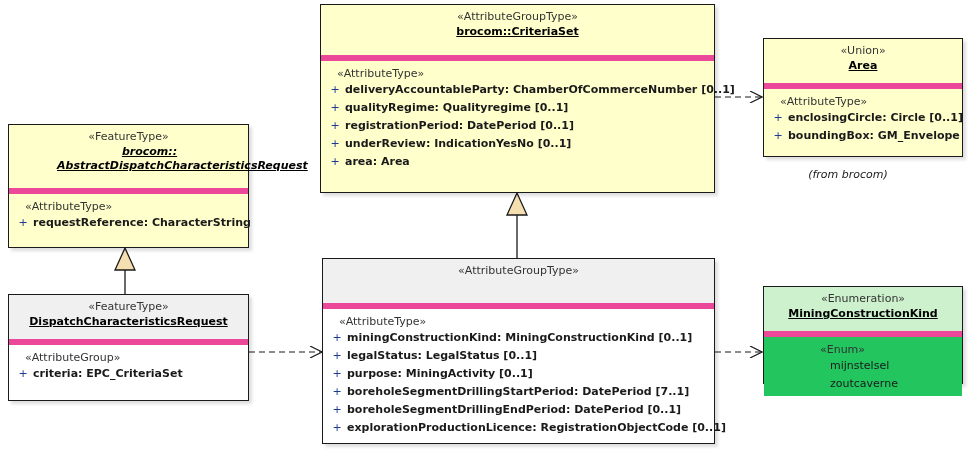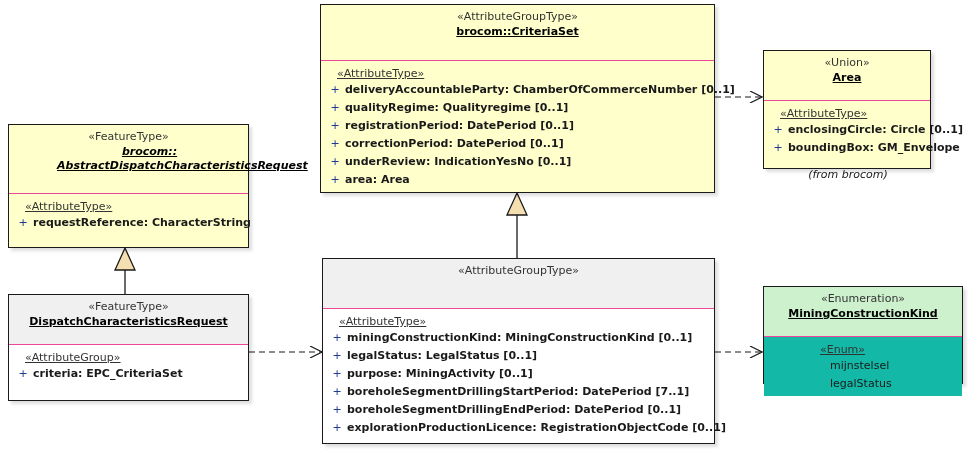--- a/index.html
+++ b/index.html
@@ -22,21 +22,21 @@
     position: absolute;
     box-sizing: border-box;
     border: 1px solid #1a1a1a;
     box-shadow: 3px 3px 3px rgba(0,0,0,0.13);
     background: #ffffcc;
   }
   .uml-head {
     box-sizing: border-box;
     padding: 5px 6px 6px 6px;
     text-align: center;
-    border-bottom: 1px solid #ec4899;
+    border-bottom: 6px solid #ec4899;
     line-height: 1.32;
   }
   .uml-body {
     box-sizing: border-box;
     padding: 7px 4px 6px 4px;
     line-height: 1.0;
   }
   .stereotype {
     display: block;
     font-size: 11px;
@@ -53,21 +53,20 @@
   }
   .cls-name.italic { font-style: italic; margin-left: 42px; }
 
   
   .grp-stereotype {
     display: block;
     padding: 0 0 5px 12px;
     font-size: 11px;
     color: #333333;
     white-space: nowrap;
-    text-decoration: underline;
   }
 
   
   .feat {
     display: block;
     white-space: nowrap;
     padding: 0 0 6px 0;
     height: 12px;
     line-height: 12px;
   }
@@ -100,21 +99,21 @@
   .pal-yellow               { background: #ffffcc; }
   .pal-yellow  .uml-head    { background: #ffffcc; }
   .pal-yellow  .uml-body    { background: #ffffcc; }
 
   .pal-grey                 { background: #ffffff; }
   .pal-grey    .uml-head    { background: #f0f0f0; }
   .pal-grey    .uml-body    { background: #ffffff; }
 
   .pal-green                { background: #ccf0cc; }
   .pal-green   .uml-head    { background: #cdf0cd; }
-  .pal-green   .uml-body    { background: #14b8a6; padding-left: 44px; }
+  .pal-green   .uml-body    { background: #22c55e; padding-left: 44px; }
 
   
   .caption {
     position: absolute;
     font-style: italic;
     font-size: 11px;
     color: #1a1a1a;
     text-align: center;
     white-space: nowrap;
   }
@@ -171,32 +170,29 @@
     <span class="feat">
       <span class="vis">+</span><span class="feat-text">deliveryAccountableParty: ChamberOfCommerceNumber [0..1]</span>
     </span>
     <span class="feat">
       <span class="vis">+</span><span class="feat-text">qualityRegime: Qualityregime [0..1]</span>
     </span>
     <span class="feat">
       <span class="vis">+</span><span class="feat-text">registrationPeriod: DatePeriod [0..1]</span>
     </span>
     <span class="feat">
-      <span class="vis">+</span><span class="feat-text">correctionPeriod: DatePeriod [0..1]</span>
-    </span>
-    <span class="feat">
       <span class="vis">+</span><span class="feat-text">underReview: IndicationYesNo [0..1]</span>
     </span>
     <span class="feat">
       <span class="vis">+</span><span class="feat-text">area: Area</span>
     </span>
   </div>
 </div>
 
-<div class="uml-class pal-yellow" style="left:763px; top:50px; width:168px; height:119px;">
+<div class="uml-class pal-yellow" style="left:763px; top:38px; width:200px; height:119px;">
   <div class="uml-head" style="height:50px;">
     <span class="stereotype">«Union»</span>
     <span class="cls-name">Area</span>
   </div>
   <div class="uml-body">
     <span class="grp-stereotype">«AttributeType»</span>
     <span class="feat">
       <span class="vis">+</span><span class="feat-text">enclosingCircle: Circle [0..1]</span>
     </span>
     <span class="feat">
@@ -263,15 +259,15 @@
 </div>
 
 <div class="uml-class pal-green" style="left:763px; top:286px; width:200px; height:98px;">
   <div class="uml-head" style="height:50px;">
     <span class="stereotype">«Enumeration»</span>
     <span class="cls-name">MiningConstructionKind</span>
   </div>
   <div class="uml-body">
     <span class="grp-stereotype">«Enum»</span>
     <span class="lit">mijnstelsel</span>
-    <span class="lit">legalStatus</span>
+    <span class="lit">zoutcaverne</span>
   </div>
 </div>
 
 </body></html>

